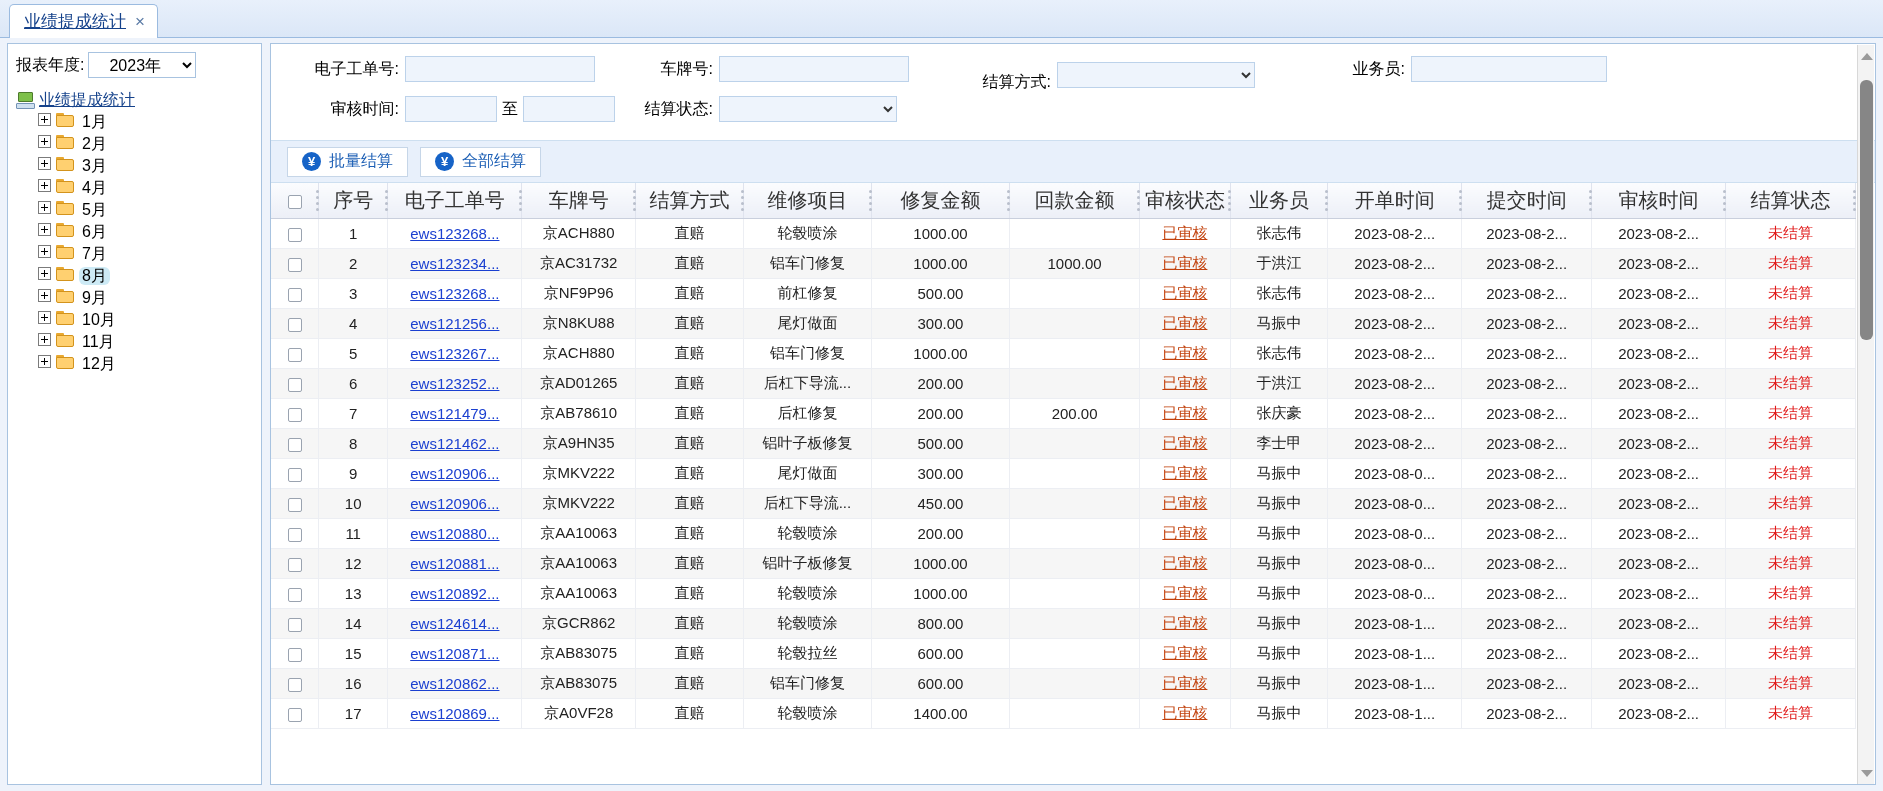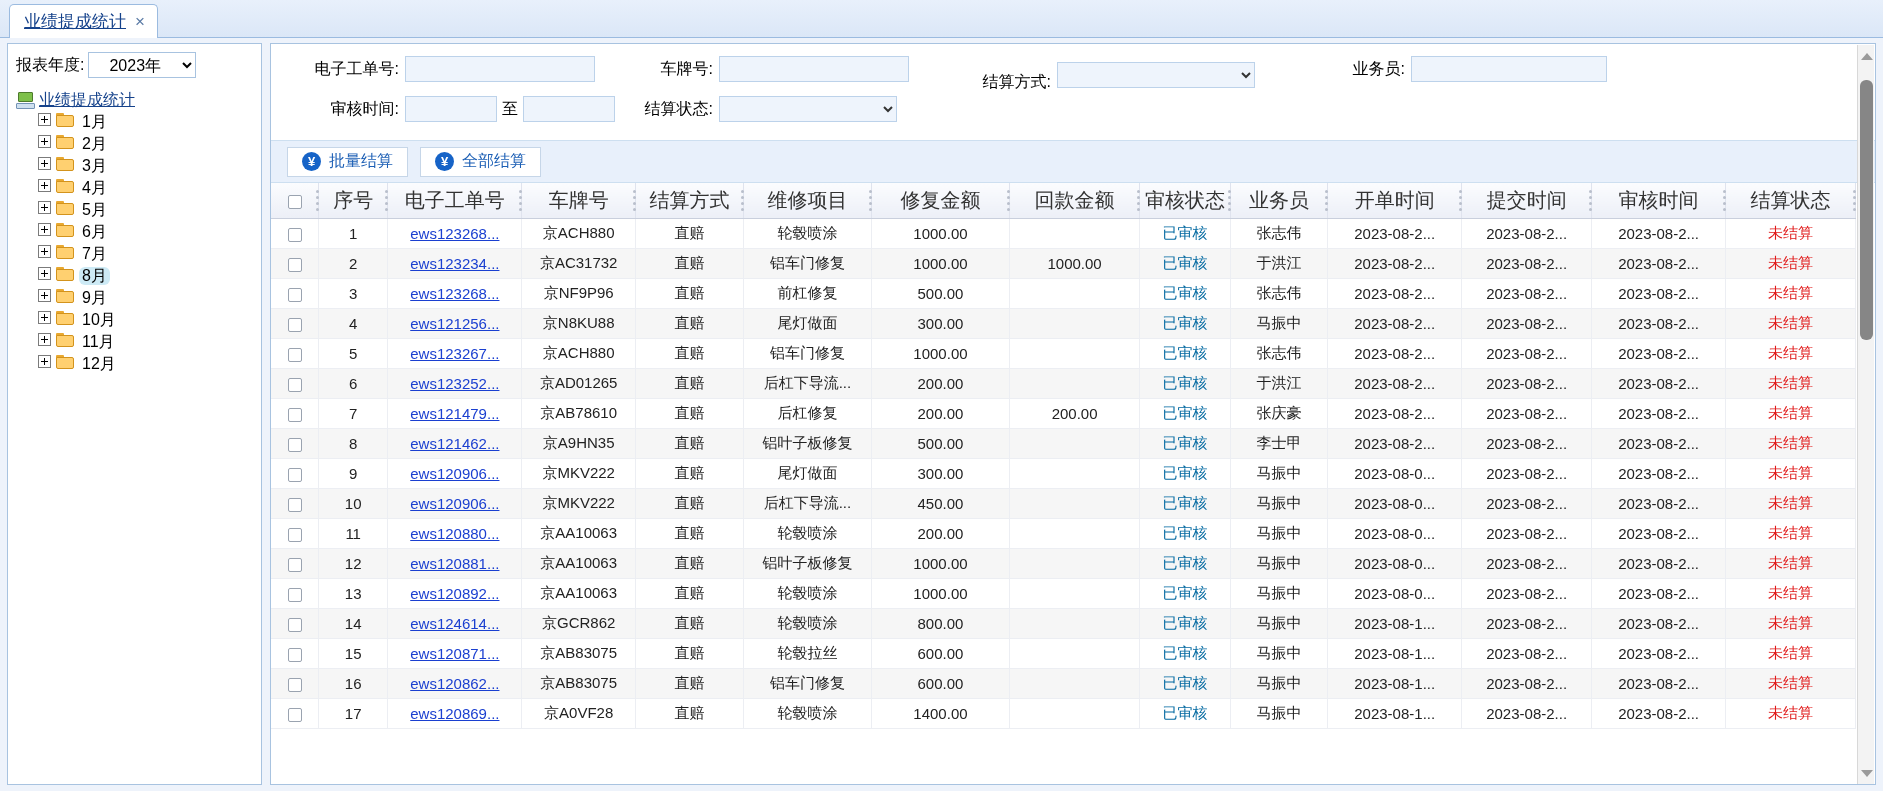--- a/index.html
+++ b/index.html
@@ -146,21 +146,21 @@
     height:27px;font-size:15px;text-align:center;color:#222;
     overflow:hidden;white-space:nowrap;
   }
   tr.odd td{background:#ffffff;}
   tr.even td{background:#f6f6f6;}
   .cb{
     width:14px;height:14px;border:1px solid #9aa3b0;background:#fff;
     border-radius:2px;display:inline-block;vertical-align:middle;box-sizing:border-box;
   }
   .link{color:#1a3fd0;text-decoration:underline;cursor:pointer;}
-  .ok{color:#0369a1;}
+  .ok{color:#c2410c;text-decoration:underline;}
   .nosettle{color:#e01b1b;}
 
   
   .vscroll{
     position:absolute;right:1px;top:1px;width:17px;height:740px;
     background:#f3f3f3;border-left:1px solid #d8d8d8;box-sizing:border-box;
   }
   .vscroll .thumb{position:absolute;left:2px;top:35px;width:13px;height:260px;background:#868686;border-radius:6px;}
   .vscroll .arrow{position:absolute;left:3px;width:0;height:0;border-left:6px solid transparent;border-right:6px solid transparent;}
   .vscroll .up{top:8px;border-bottom:7px solid #9a9a9a;}

